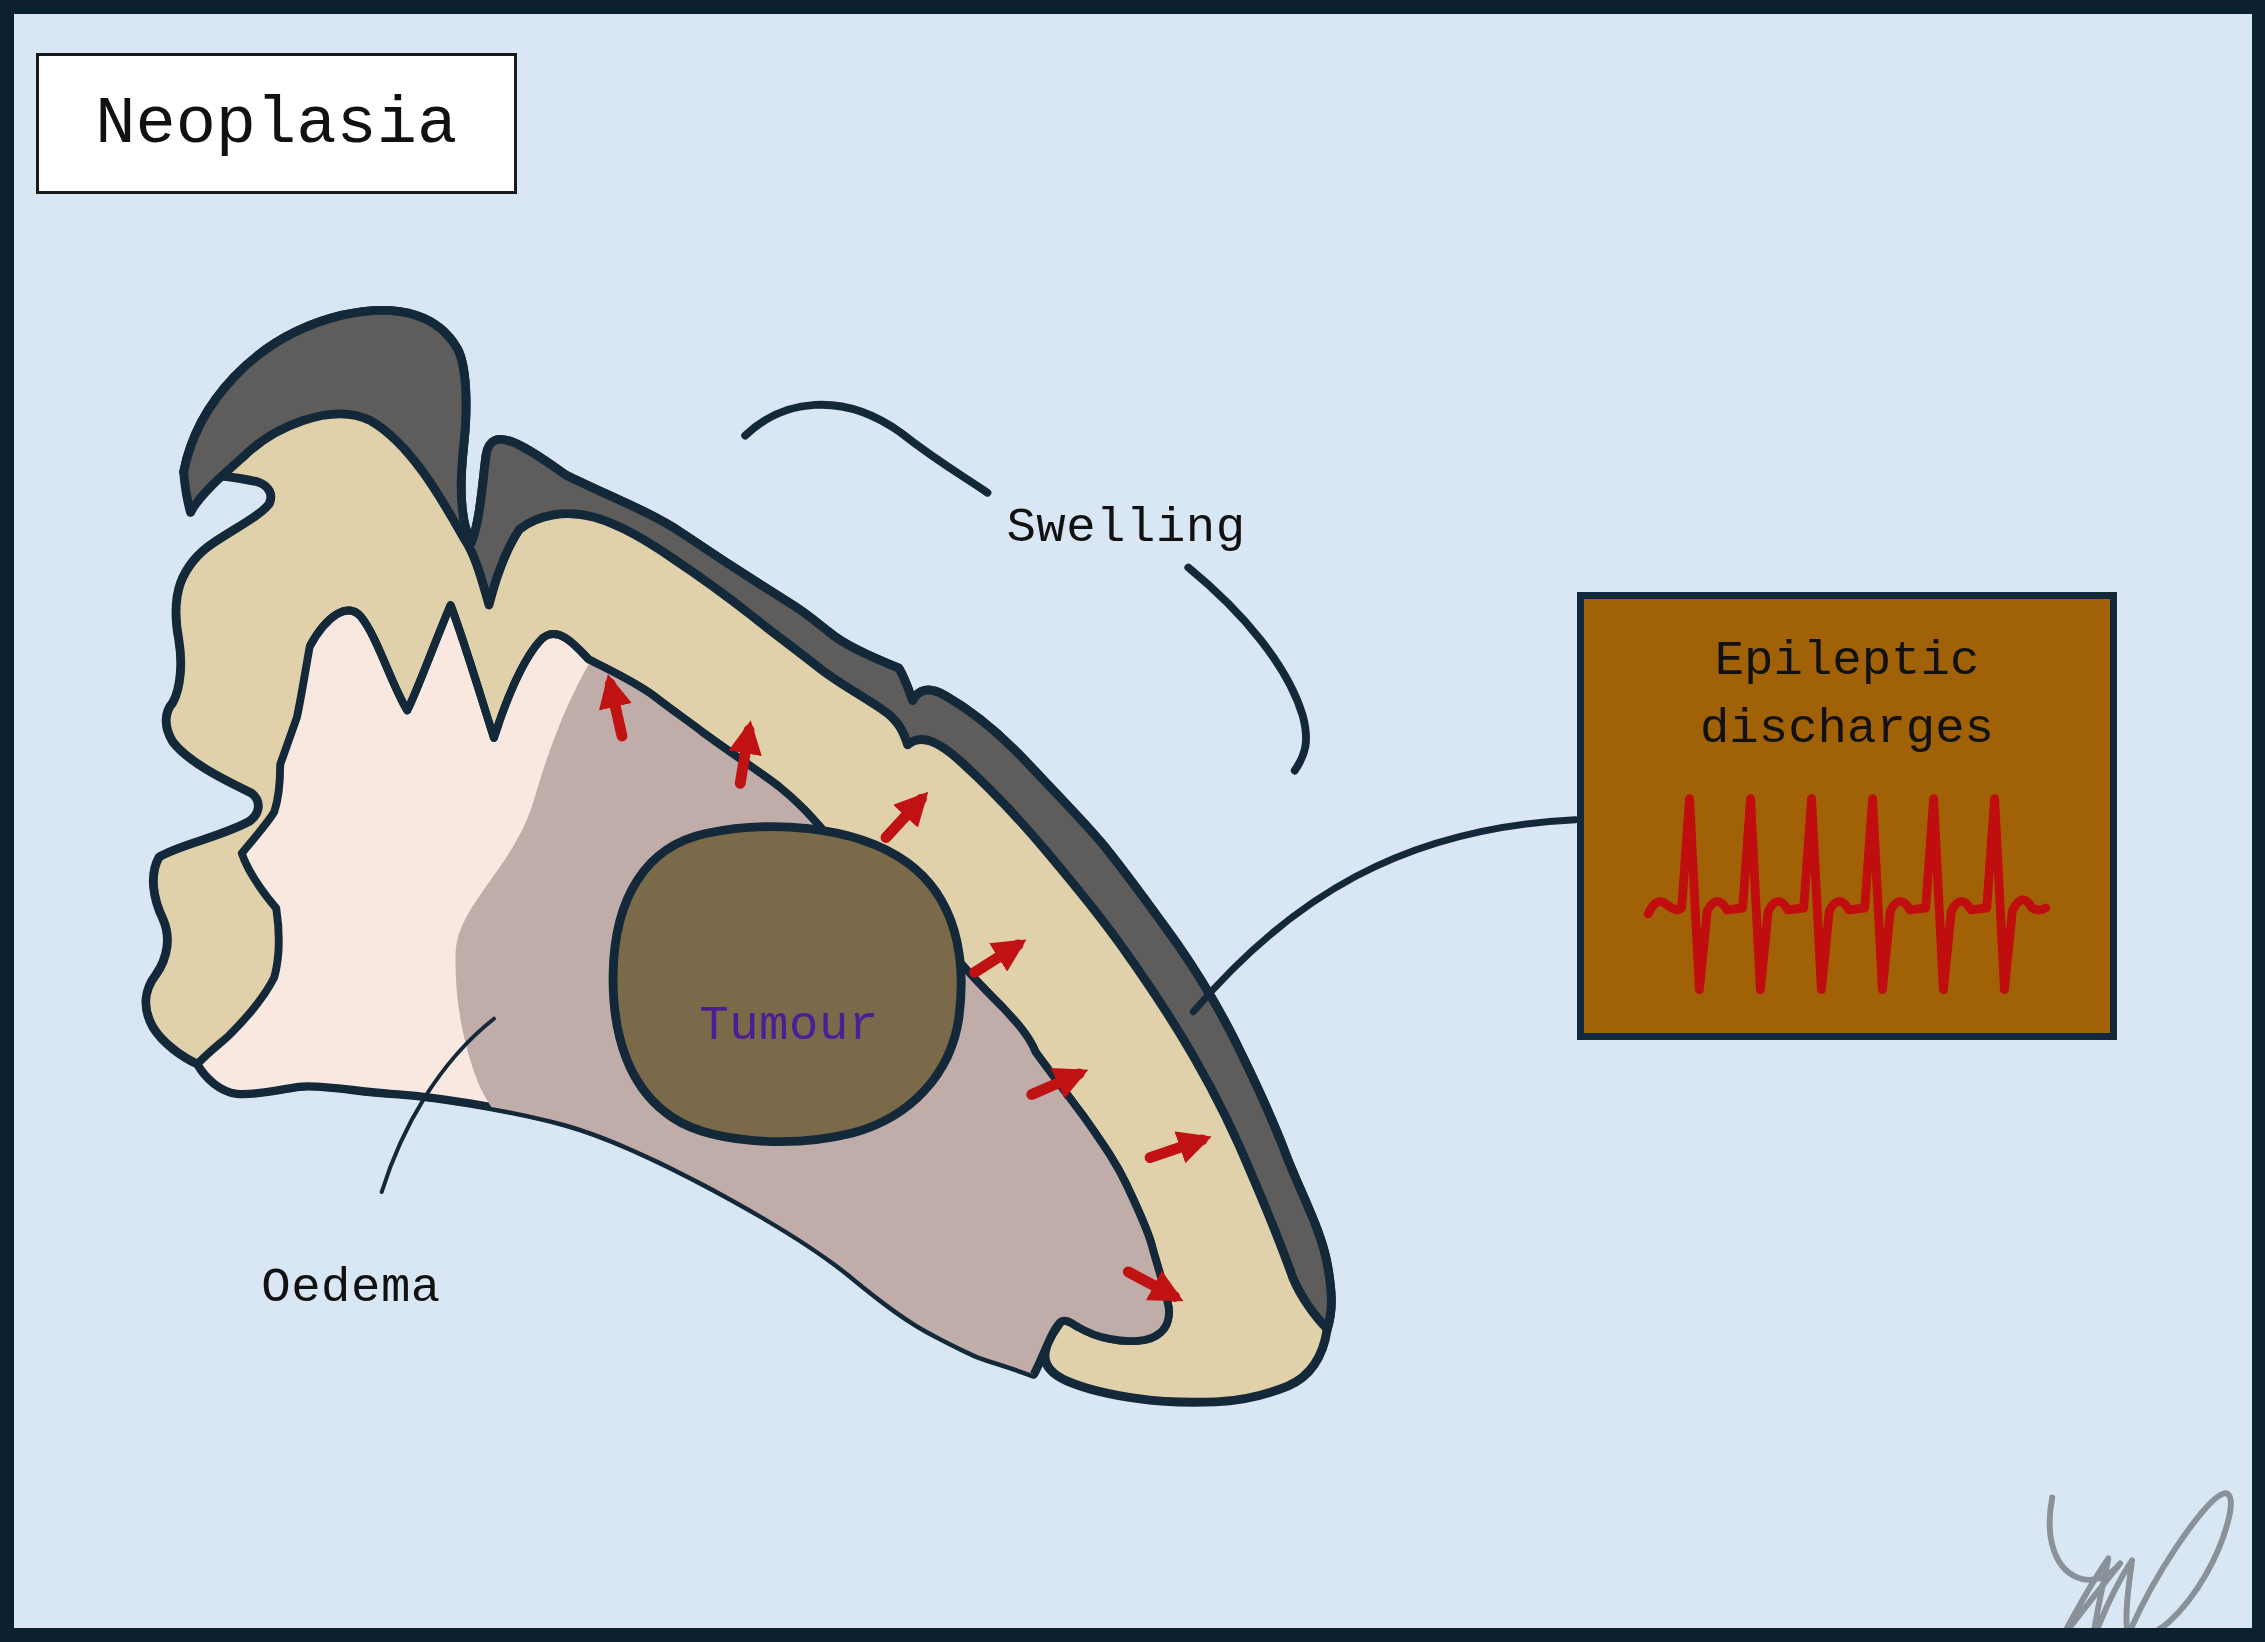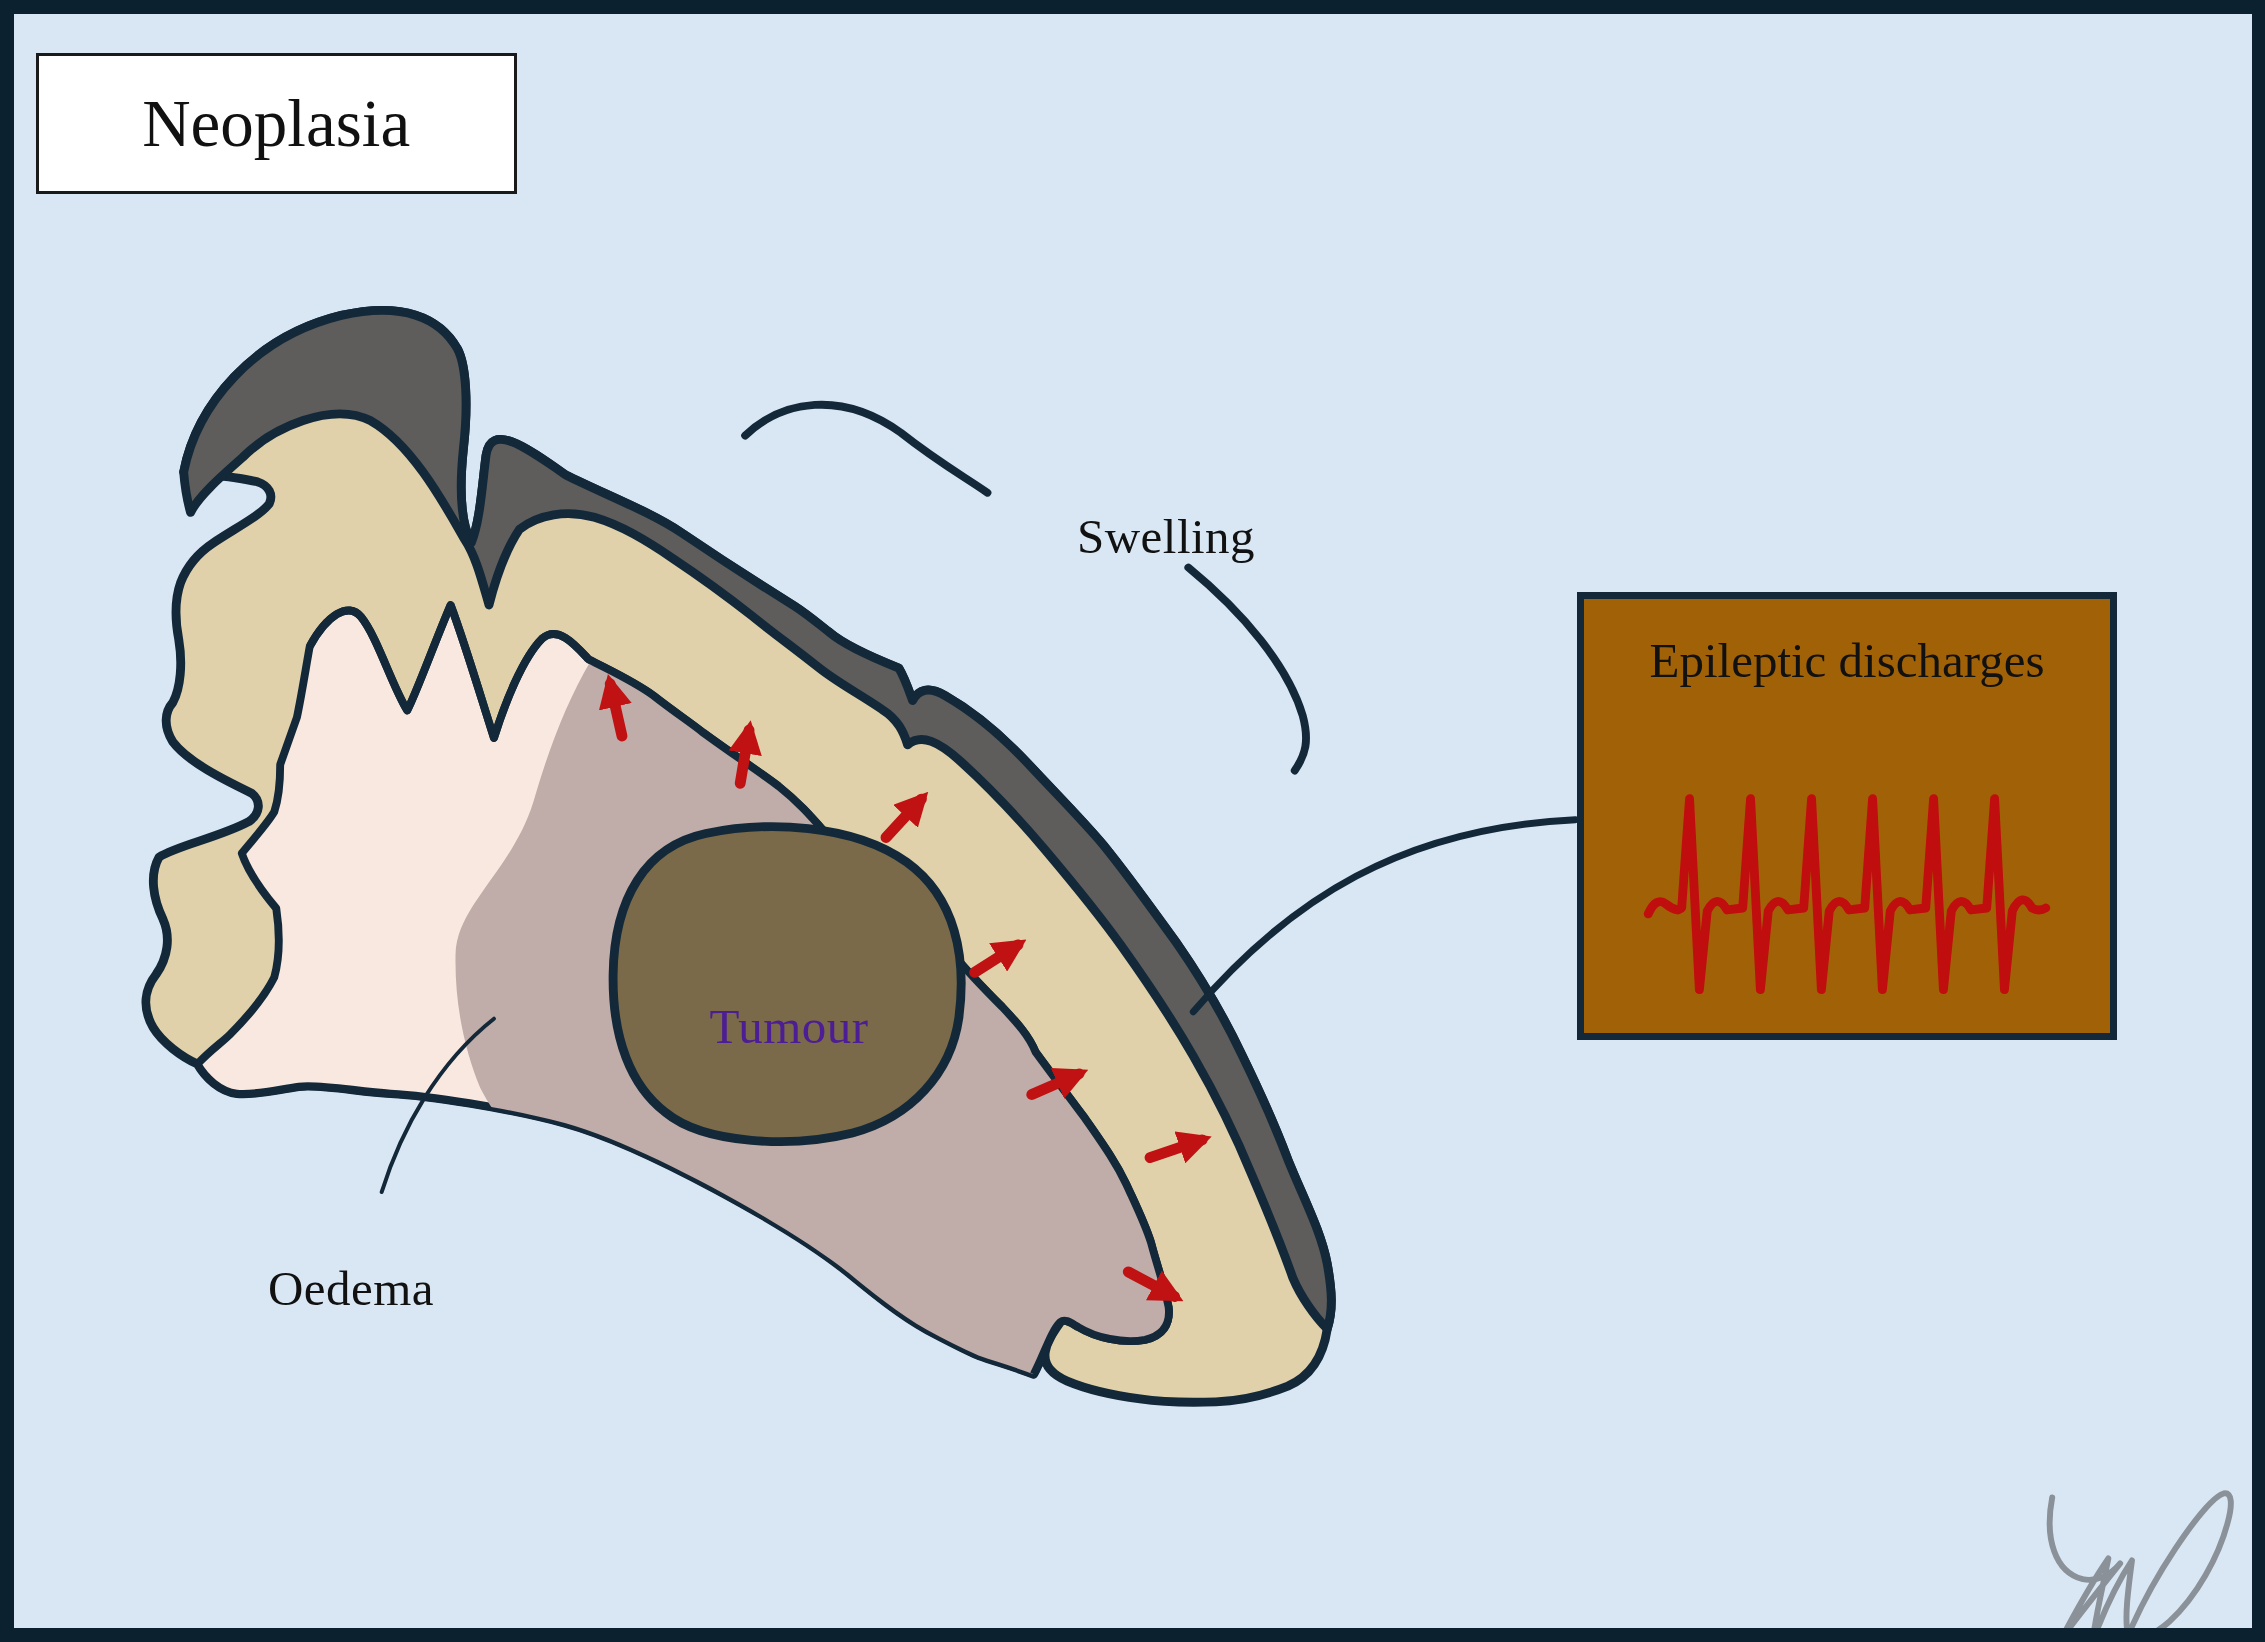--- a/index.html
+++ b/index.html
@@ -1,19 +1,19 @@
 <!DOCTYPE html>
 <html><head>
 <meta charset="utf-8">
 <style>
   html,body{margin:0;padding:0;background:#9db4c9;}
   #canvas{
     position:relative;width:2266px;height:1642px;overflow:hidden;
     background:#d9e7f5;box-sizing:border-box;border:14.8px solid #0c2130;
-    font-family:Liberation Serif, serif;
+    font-family:Liberation Mono, monospace;
   }
   #diagram-svg{position:absolute;left:0;top:0;}
   .label{position:absolute;transform:translate(-50%,-50%);color:#111;
          font-size:49px;letter-spacing:0.5px;white-space:nowrap;}
   #title-box{
     position:absolute;left:21.7px;top:39px;width:481px;height:141px;
     background:#ffffff;border:3.9px solid #1a1a1a;box-sizing:border-box;
     display:flex;align-items:center;justify-content:center;
   }
   #title-box span{font-size:67px;color:#111;}
@@ -73,21 +73,21 @@
 
     <path fill="none" stroke="#13293a" stroke-width="7" stroke-linecap="round" d="M 1197,1013 C 1295,898 1410,826 1585,818"></path>
 
     <path fill="none" stroke="#8b9198" stroke-width="6" stroke-linecap="round" stroke-linejoin="round" d="M 2069,1506 C 2061,1548 2072,1582 2100,1589 C 2114,1592 2128,1585 2138,1573 C 2118,1598 2094,1628 2078,1650 C 2098,1612 2115,1584 2126,1568 C 2120,1598 2112,1632 2110,1652 C 2122,1620 2138,1588 2150,1570 C 2146,1600 2142,1630 2146,1646 C 2158,1618 2174,1588 2194,1558 C 2214,1528 2233,1505 2243,1502 C 2252,1500 2252,1514 2247,1532 C 2238,1566 2216,1606 2188,1632 C 2170,1648 2150,1654 2139,1646"></path>
   </svg>
 
   <div id="title-box">
     <span>Neoplasia</span>
   </div>
 
-  <div class="label" style="left:1152px;top:514px;margin-top:8px;">Swelling</div>
+  <div class="label" style="left:1112px;top:514px;">Swelling</div>
   <div class="label" style="left:337px;top:1274px;">Oedema</div>
   <div class="label" style="left:775px;top:1012px;color:#4c1d95;">Tumour</div>
 
   <div id="callout-box">
     <div id="callout-title">Epileptic discharges</div>
     <svg id="eeg-svg" width="524" height="432" viewBox="0 0 532 439">
       <path fill="none" stroke="#c00d0d" stroke-width="9" stroke-linecap="round" stroke-linejoin="round" d="M 65,320 Q 73,302 83,310 Q 89,315 95,316
            L 99,314 L 107,203 L 117,397 L 125,317 Q 135,298 145,316
            L 161,314 L 169,203 L 179,397 L 187,317 Q 197,298 207,316
            L 223,314 L 231,203 L 241,397 L 249,317 Q 259,298 269,316

